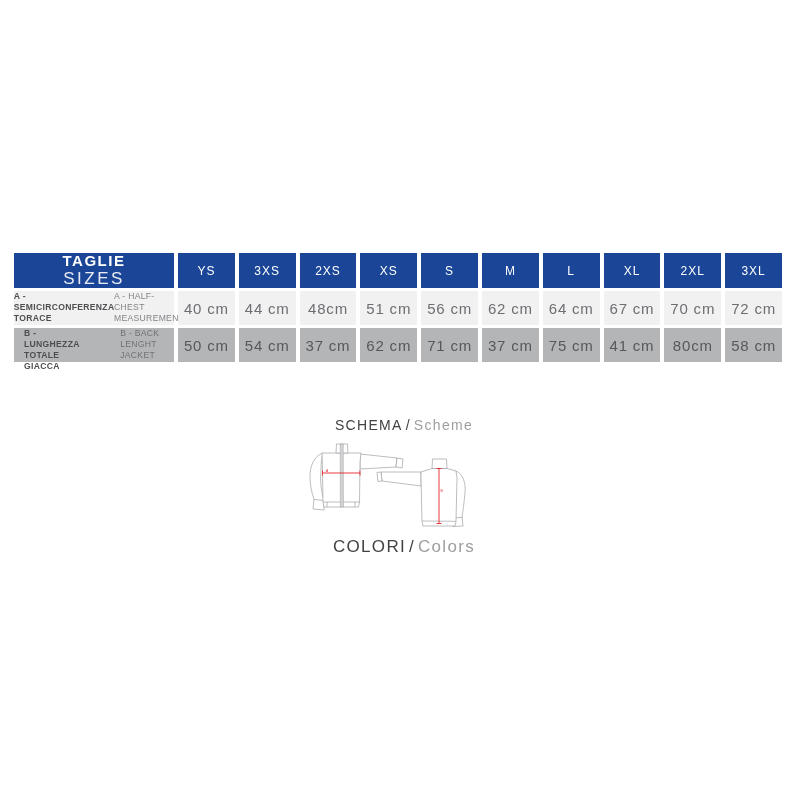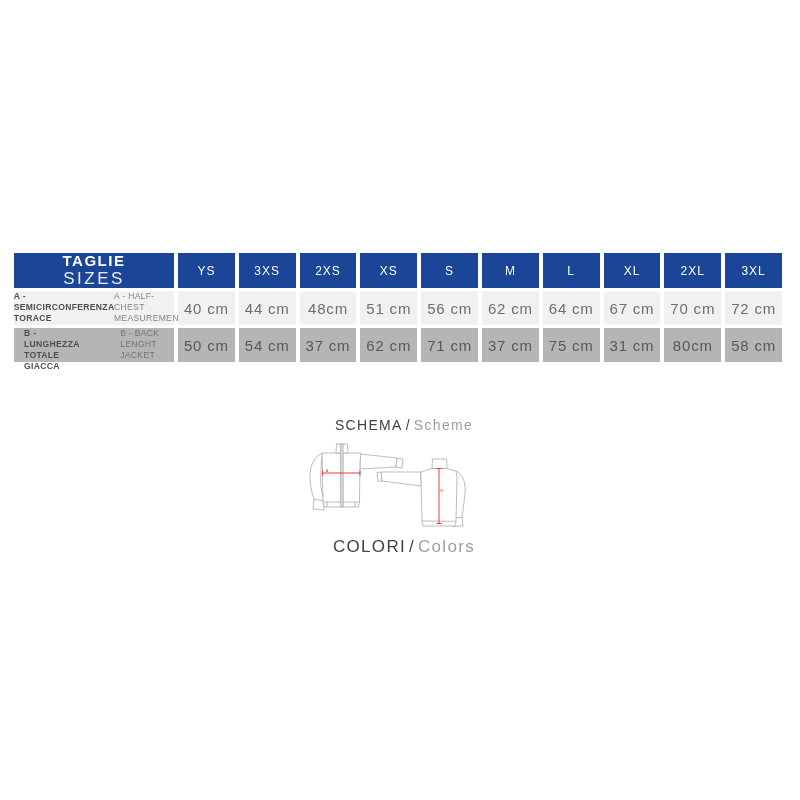--- a/index.html
+++ b/index.html
@@ -97,21 +97,21 @@
       <span class="label-it">B - LUNGHEZZA TOTALE GIACCA</span>
       <span class="label-en">B - BACK LENGHT JACKET</span>
     </div>
     <div class="cell value-cell row-b-bg">50 cm</div>
     <div class="cell value-cell row-b-bg">54 cm</div>
     <div class="cell value-cell row-b-bg">37 cm</div>
     <div class="cell value-cell row-b-bg">62 cm</div>
     <div class="cell value-cell row-b-bg">71 cm</div>
     <div class="cell value-cell row-b-bg">37 cm</div>
     <div class="cell value-cell row-b-bg">75 cm</div>
-    <div class="cell value-cell row-b-bg">31 cm</div>
+    <div class="cell value-cell row-b-bg">41 cm</div>
     <div class="cell value-cell row-b-bg">80cm</div>
     <div class="cell value-cell row-b-bg">58 cm</div>
   </div>
 
   <div class="schema-heading">
     <span>SCHEMA</span><span class="heading-sep">/</span><span class="heading-alt">Scheme</span>
   </div>
 
   <svg class="schema-svg" width="190" height="100" viewBox="0 0 190 100" xmlns="http://www.w3.org/2000/svg">
 

